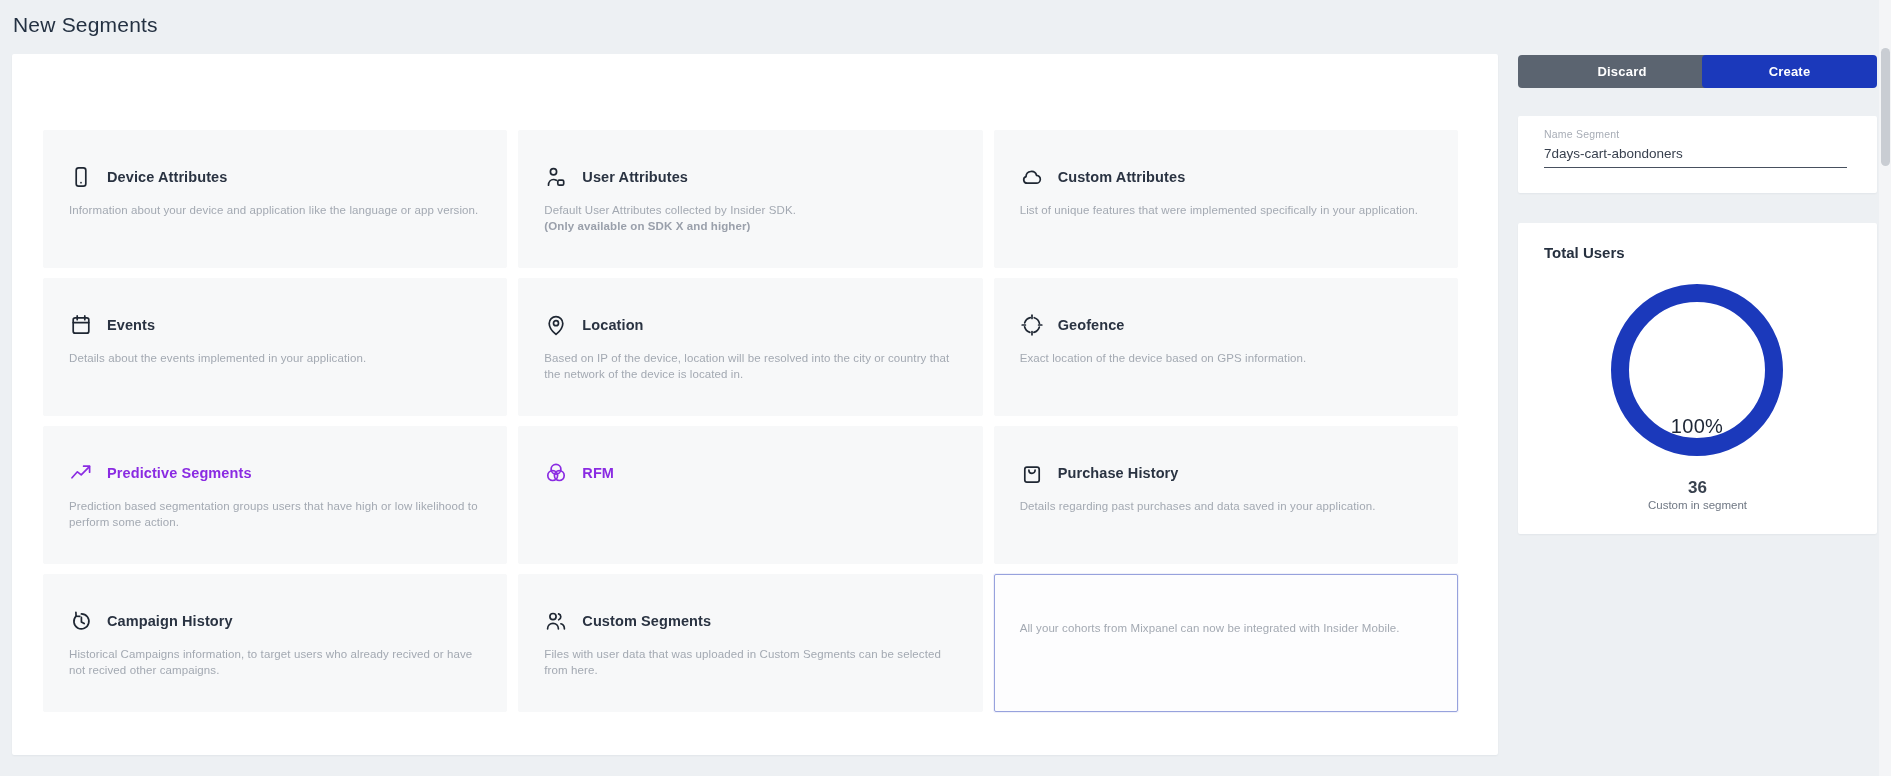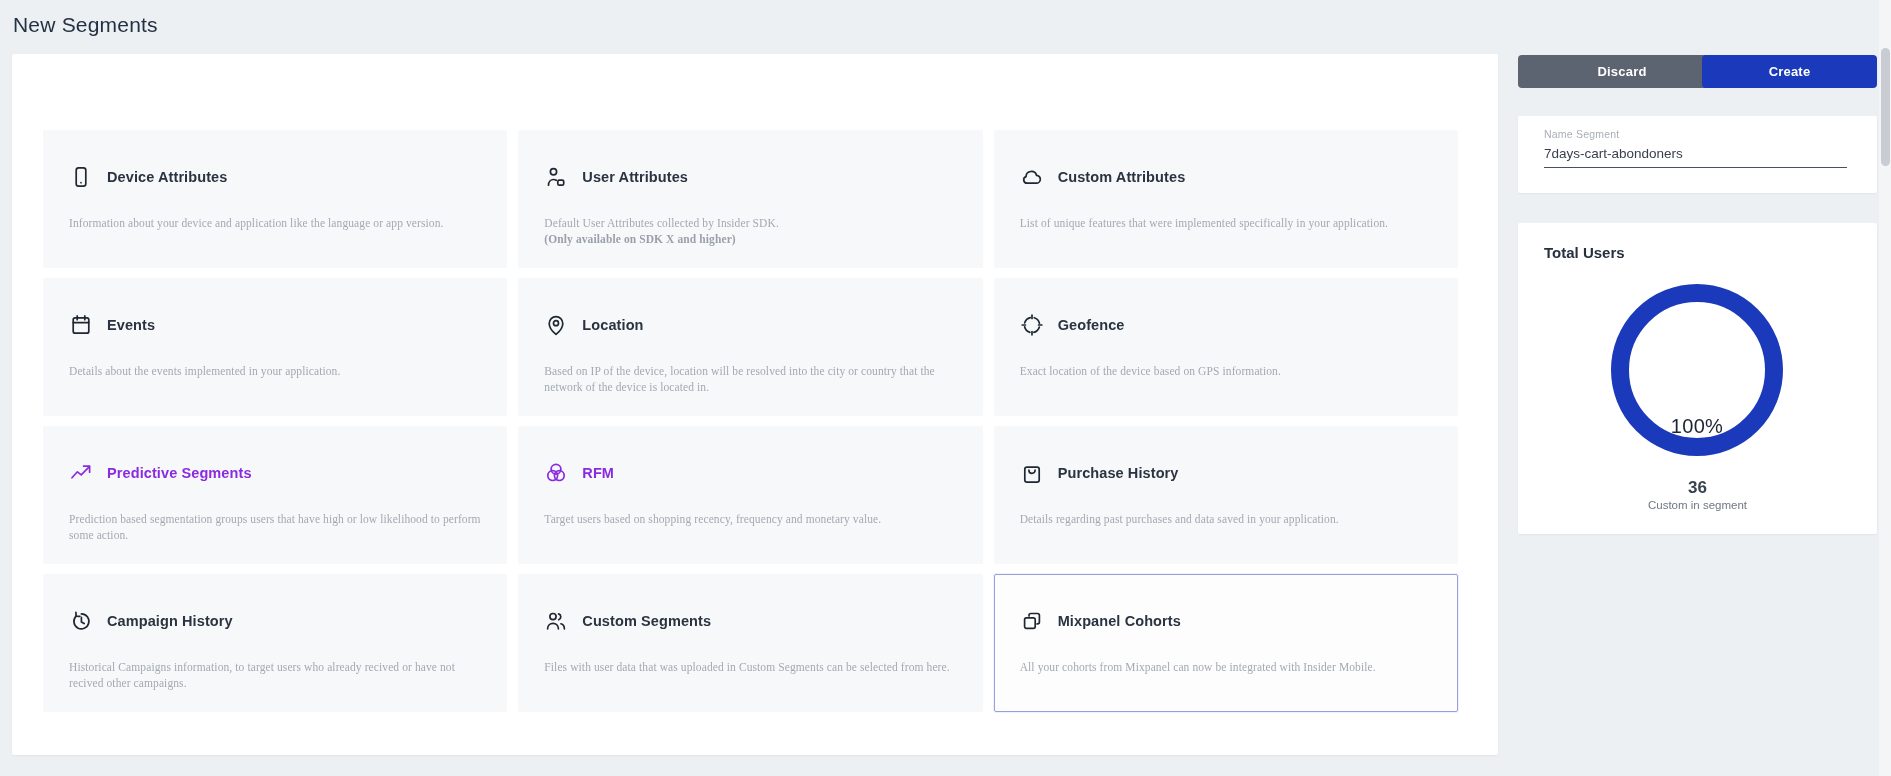--- a/index.html
+++ b/index.html
@@ -37,22 +37,22 @@
     background:#fdfdfe; border:1px solid #97a2dd;
     box-shadow:0 0 0 1px rgba(151,162,221,.15);
   }
   .card-head { display:flex; align-items:center; gap:14px; height:26px; }
   .card-head svg { width:24px; height:24px; flex:0 0 24px; }
   .card-head svg * { fill:none; stroke:#1f2733; stroke-width:1.7; stroke-linecap:round; stroke-linejoin:round; }
   .card.purple .card-head svg * { stroke:#8a2be2; }
   .card-title { font-size:14.5px; font-weight:700; color:#2a3342; letter-spacing:.1px; }
   .card.purple .card-title { color:#8a2be2; }
   .card-desc {
-    margin-top:25px; max-width:440px;
-    font-size:11.5px; line-height:16px; color:#a3a9b2; letter-spacing:.1px;font-family:Liberation Serif, serif;
+    margin-top:12px; max-width:440px;
+    font-size:11.5px; line-height:16px; color:#a3a9b2; letter-spacing:.1px;
   }
   .card-desc-bold { display:block; font-weight:700; color:#9aa0ab; }
 
   
   .btn {
     position:absolute; top:55px; height:33px; border:none; border-radius:4px;
     color:#ffffff; font-family:inherit; font-size:13px; font-weight:700;
     letter-spacing:.2px; cursor:pointer;
   }
   .btn-discard { left:1518px; width:208px; background:#5b6470; }
@@ -187,21 +187,20 @@
 
     <div class="card purple">
       <div class="card-head">
         <svg viewBox="0 0 24 24">
           <circle cx="12" cy="8.3" r="4.9"></circle>
           <circle cx="8.7" cy="14.6" r="4.9"></circle>
           <circle cx="15.3" cy="14.6" r="4.9"></circle>
         </svg>
         <span class="card-title">RFM</span>
       </div>
-      <div class="card-desc">Target users based on shopping recency, frequency and monetary value.</div>
     </div>
 
     <div class="card">
       <div class="card-head">
         <svg viewBox="0 0 24 24">
           <rect x="4.8" y="6.2" width="14.4" height="15" rx="2.2"></rect>
           <path d="M8.9 9.2a3.1 3.1 0 0 0 6.2 0"></path>
         </svg>
         <span class="card-title">Purchase History</span>
       </div>
@@ -227,27 +226,20 @@
           <path d="M3.6 19.8c0-3.4 2.4-5.4 5.4-5.4s5.4 2 5.4 5.4"></path>
           <path d="M14.6 4.9a3.1 3.1 0 0 1 .1 5.9"></path>
           <path d="M16.9 14.8c2.1.6 3.5 2.4 3.5 5"></path>
         </svg>
         <span class="card-title">Custom Segments</span>
       </div>
       <div class="card-desc">Files with user data that was uploaded in Custom Segments can be selected from here.</div>
     </div>
 
     <div class="card selected">
-      <div class="card-head">
-        <svg viewBox="0 0 24 24">
-          <rect x="4.6" y="8.8" width="10.6" height="10.6" rx="1.8"></rect>
-          <path d="M9 6.9v-.5a1.9 1.9 0 0 1 1.9-1.9h6.6a1.9 1.9 0 0 1 1.9 1.9v6.6a1.9 1.9 0 0 1-1.9 1.9h-.4"></path>
-        </svg>
-        <span class="card-title">Mixpanel Cohorts</span>
-      </div>
       <div class="card-desc">All your cohorts from Mixpanel can now be integrated with Insider Mobile.</div>
     </div>
 
   </div>
 </div>
 
 <button class="btn btn-discard">Discard</button>
 <button class="btn btn-create">Create</button>
 
 <div class="name-card">

